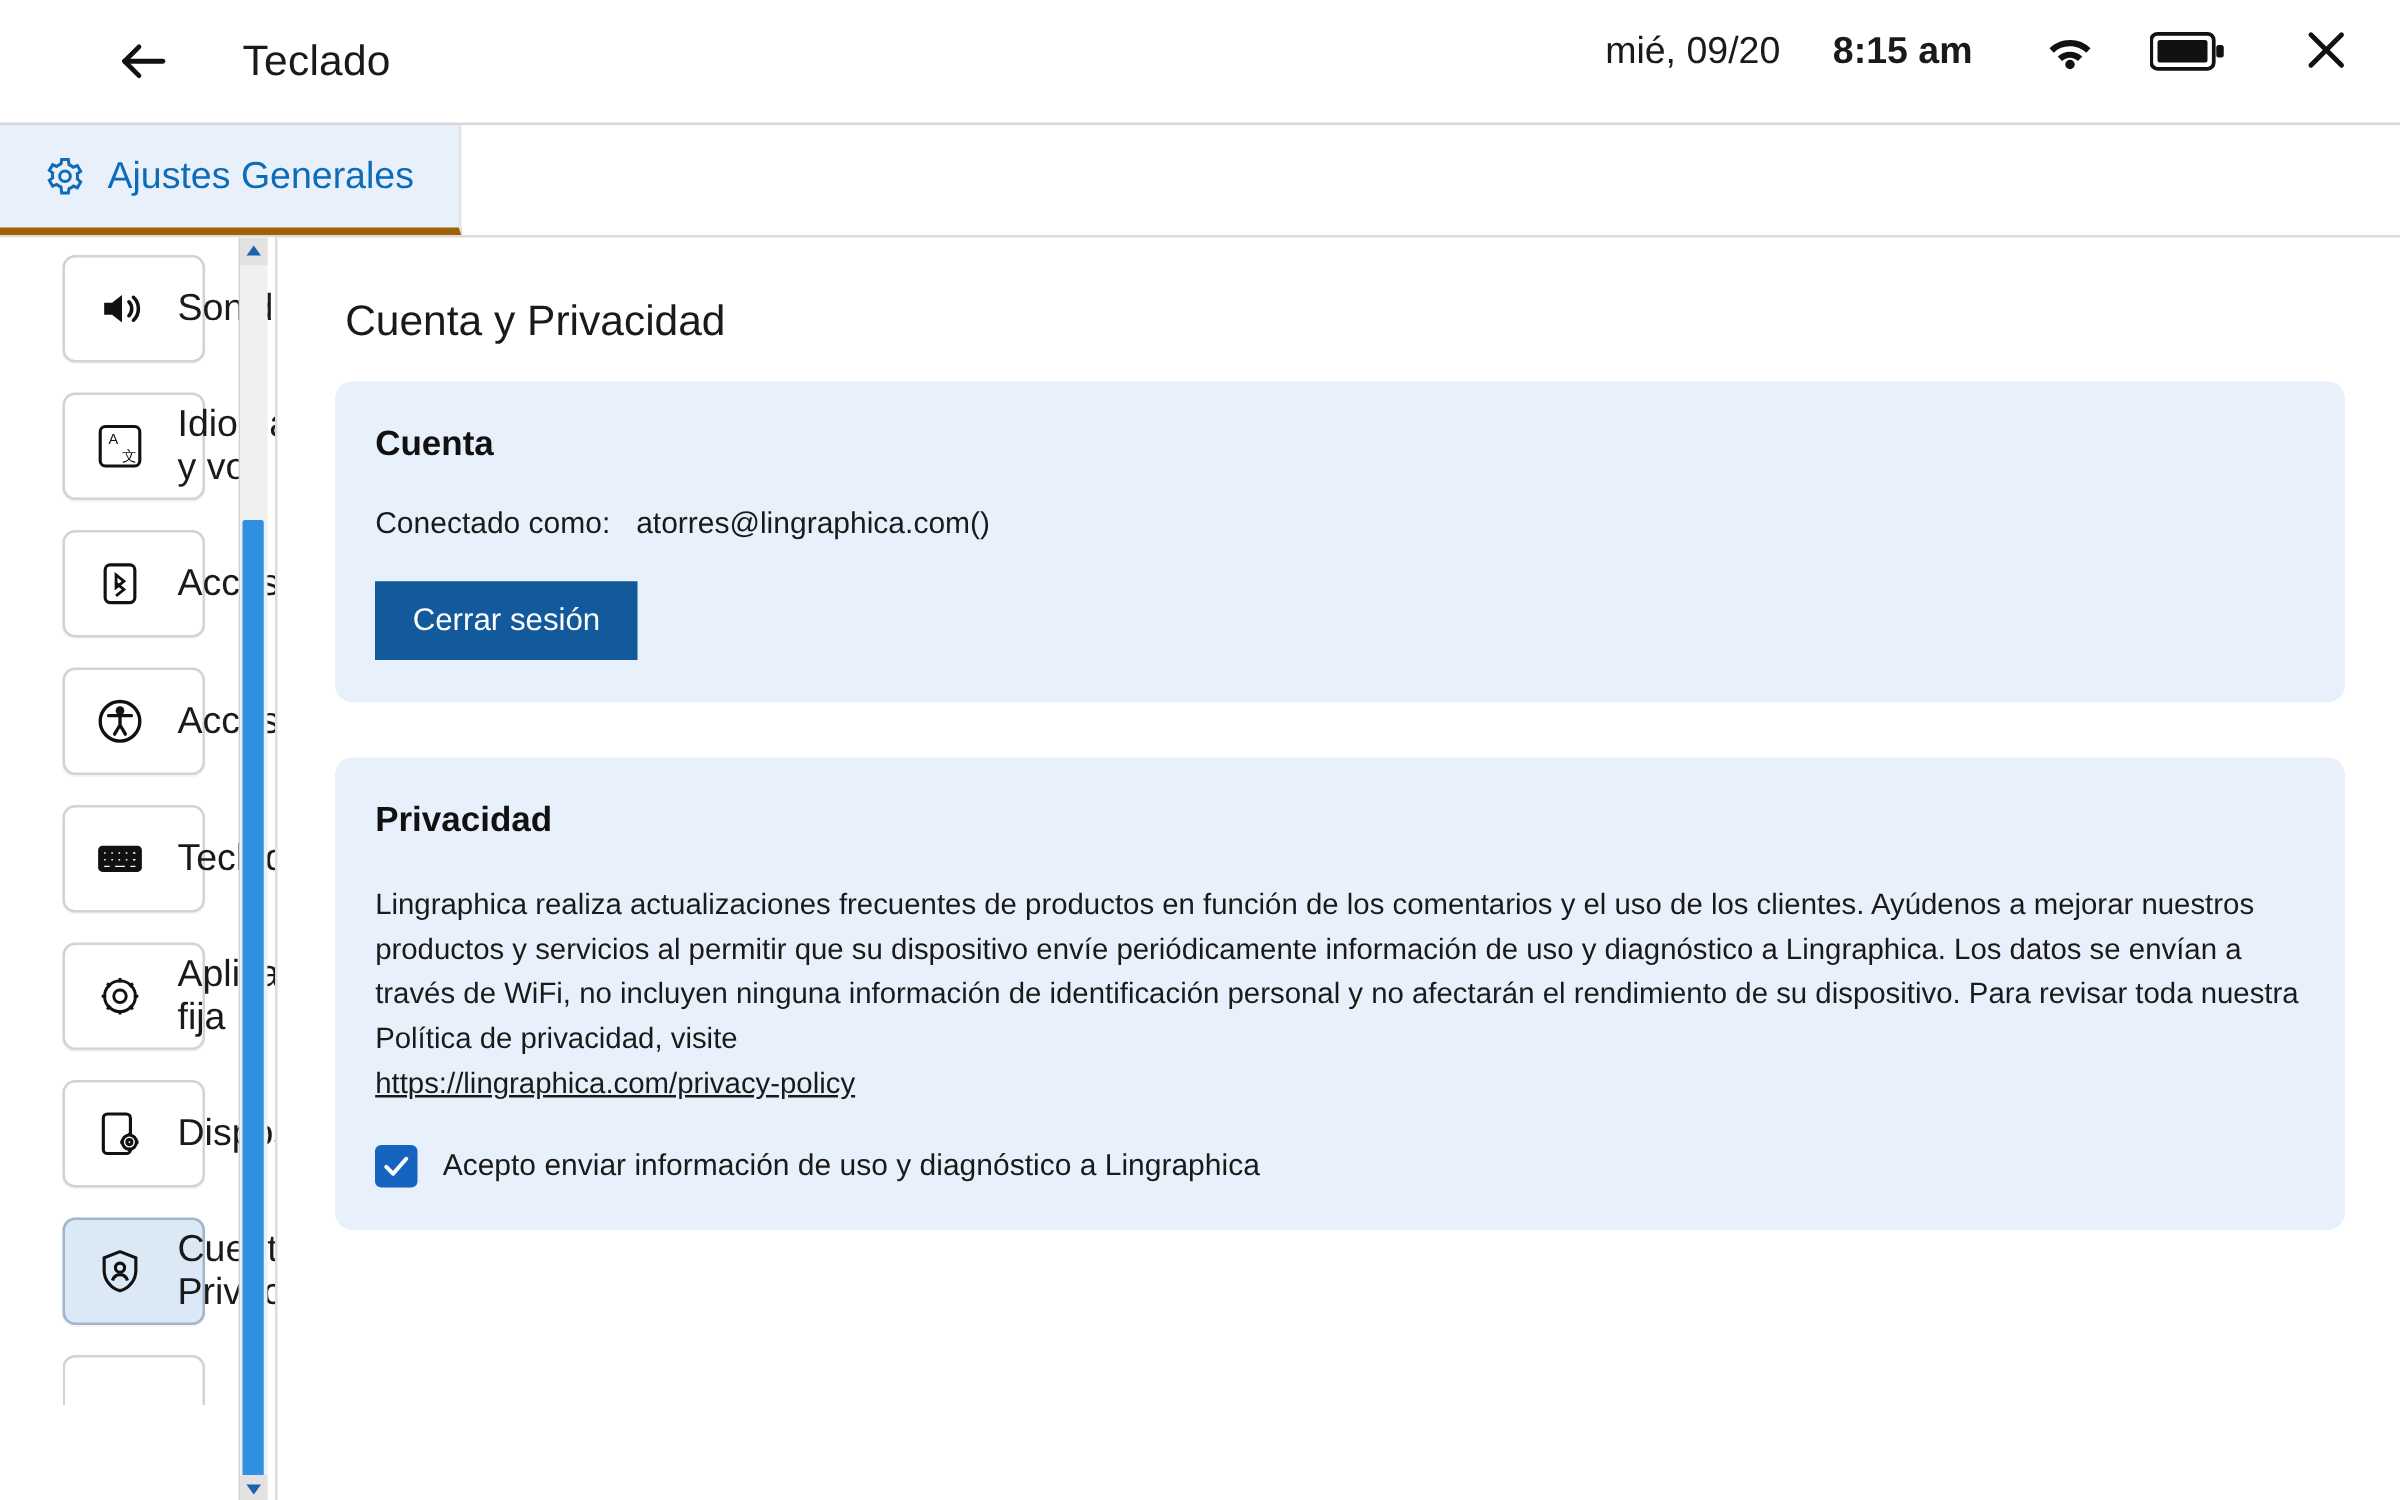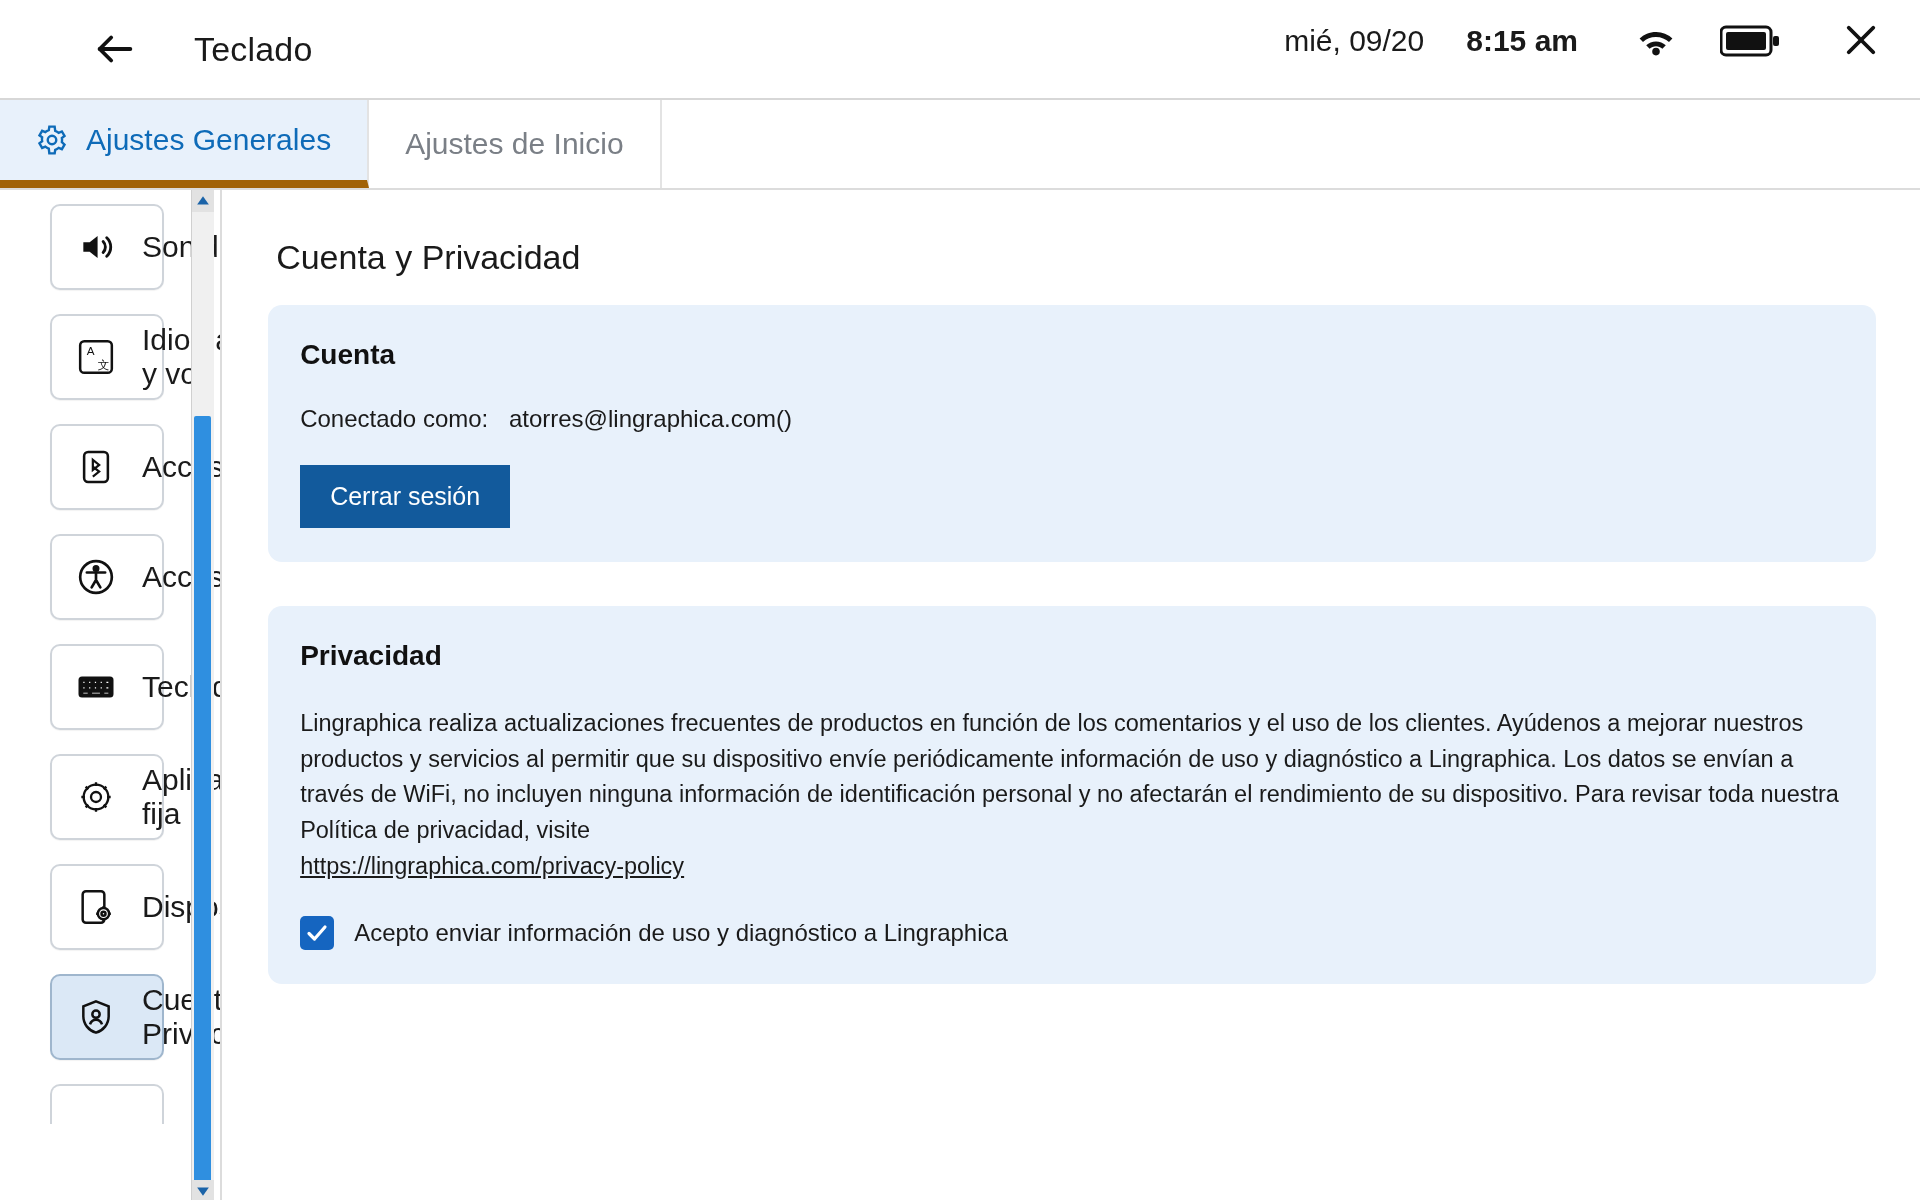--- a/index.html
+++ b/index.html
@@ -97,21 +97,21 @@
     font-size: 30px;
     color: #7a7f86;
     cursor: pointer;
     background: #ffffff;
     border-right: 2px solid #e3e3e3;
     position: relative;
   }
   .tab.active {
     background: #e8f1fb;
     color: #0e6bb8;
-    border-bottom: 8px solid #a16207;
+    border-bottom: 6px solid #a16207;
   }
   .tab .tab-ico { margin-right: 18px; display:flex; align-items:center; }
 
   
   .content {
     display: flex;
     height: calc(1200px - 98px - 90px);
   }
 
   
@@ -320,23 +320,20 @@
 
 <div class="tabs">
   <div class="tab active">
     <span class="tab-ico">
       <svg width="32" height="32" viewBox="0 0 24 24" fill="none" stroke="#0e6bb8" stroke-width="1.8">
         <circle cx="12" cy="12" r="3.2"></circle>
         <path d="M19.4 13.5a7.8 7.8 0 0 0 0-3l2-1.5-2-3.4-2.4 1a7.8 7.8 0 0 0-2.6-1.5L14 2h-4l-.4 2.6a7.8 7.8 0 0 0-2.6 1.5l-2.4-1-2 3.4 2 1.5a7.8 7.8 0 0 0 0 3l-2 1.5 2 3.4 2.4-1a7.8 7.8 0 0 0 2.6 1.5L10 22h4l.4-2.6a7.8 7.8 0 0 0 2.6-1.5l2.4 1 2-3.4z"></path>
       </svg>
     </span>
     <span>Ajustes Generales</span>
-  </div>
-  <div class="tab">
-    <span>Ajustes de Inicio</span>
   </div>
 </div>
 
 <div class="content">
 
   <div class="sidebar-wrap">
     <div class="sidebar-list">
 
       <div class="side-item">
         <span class="side-ico">

